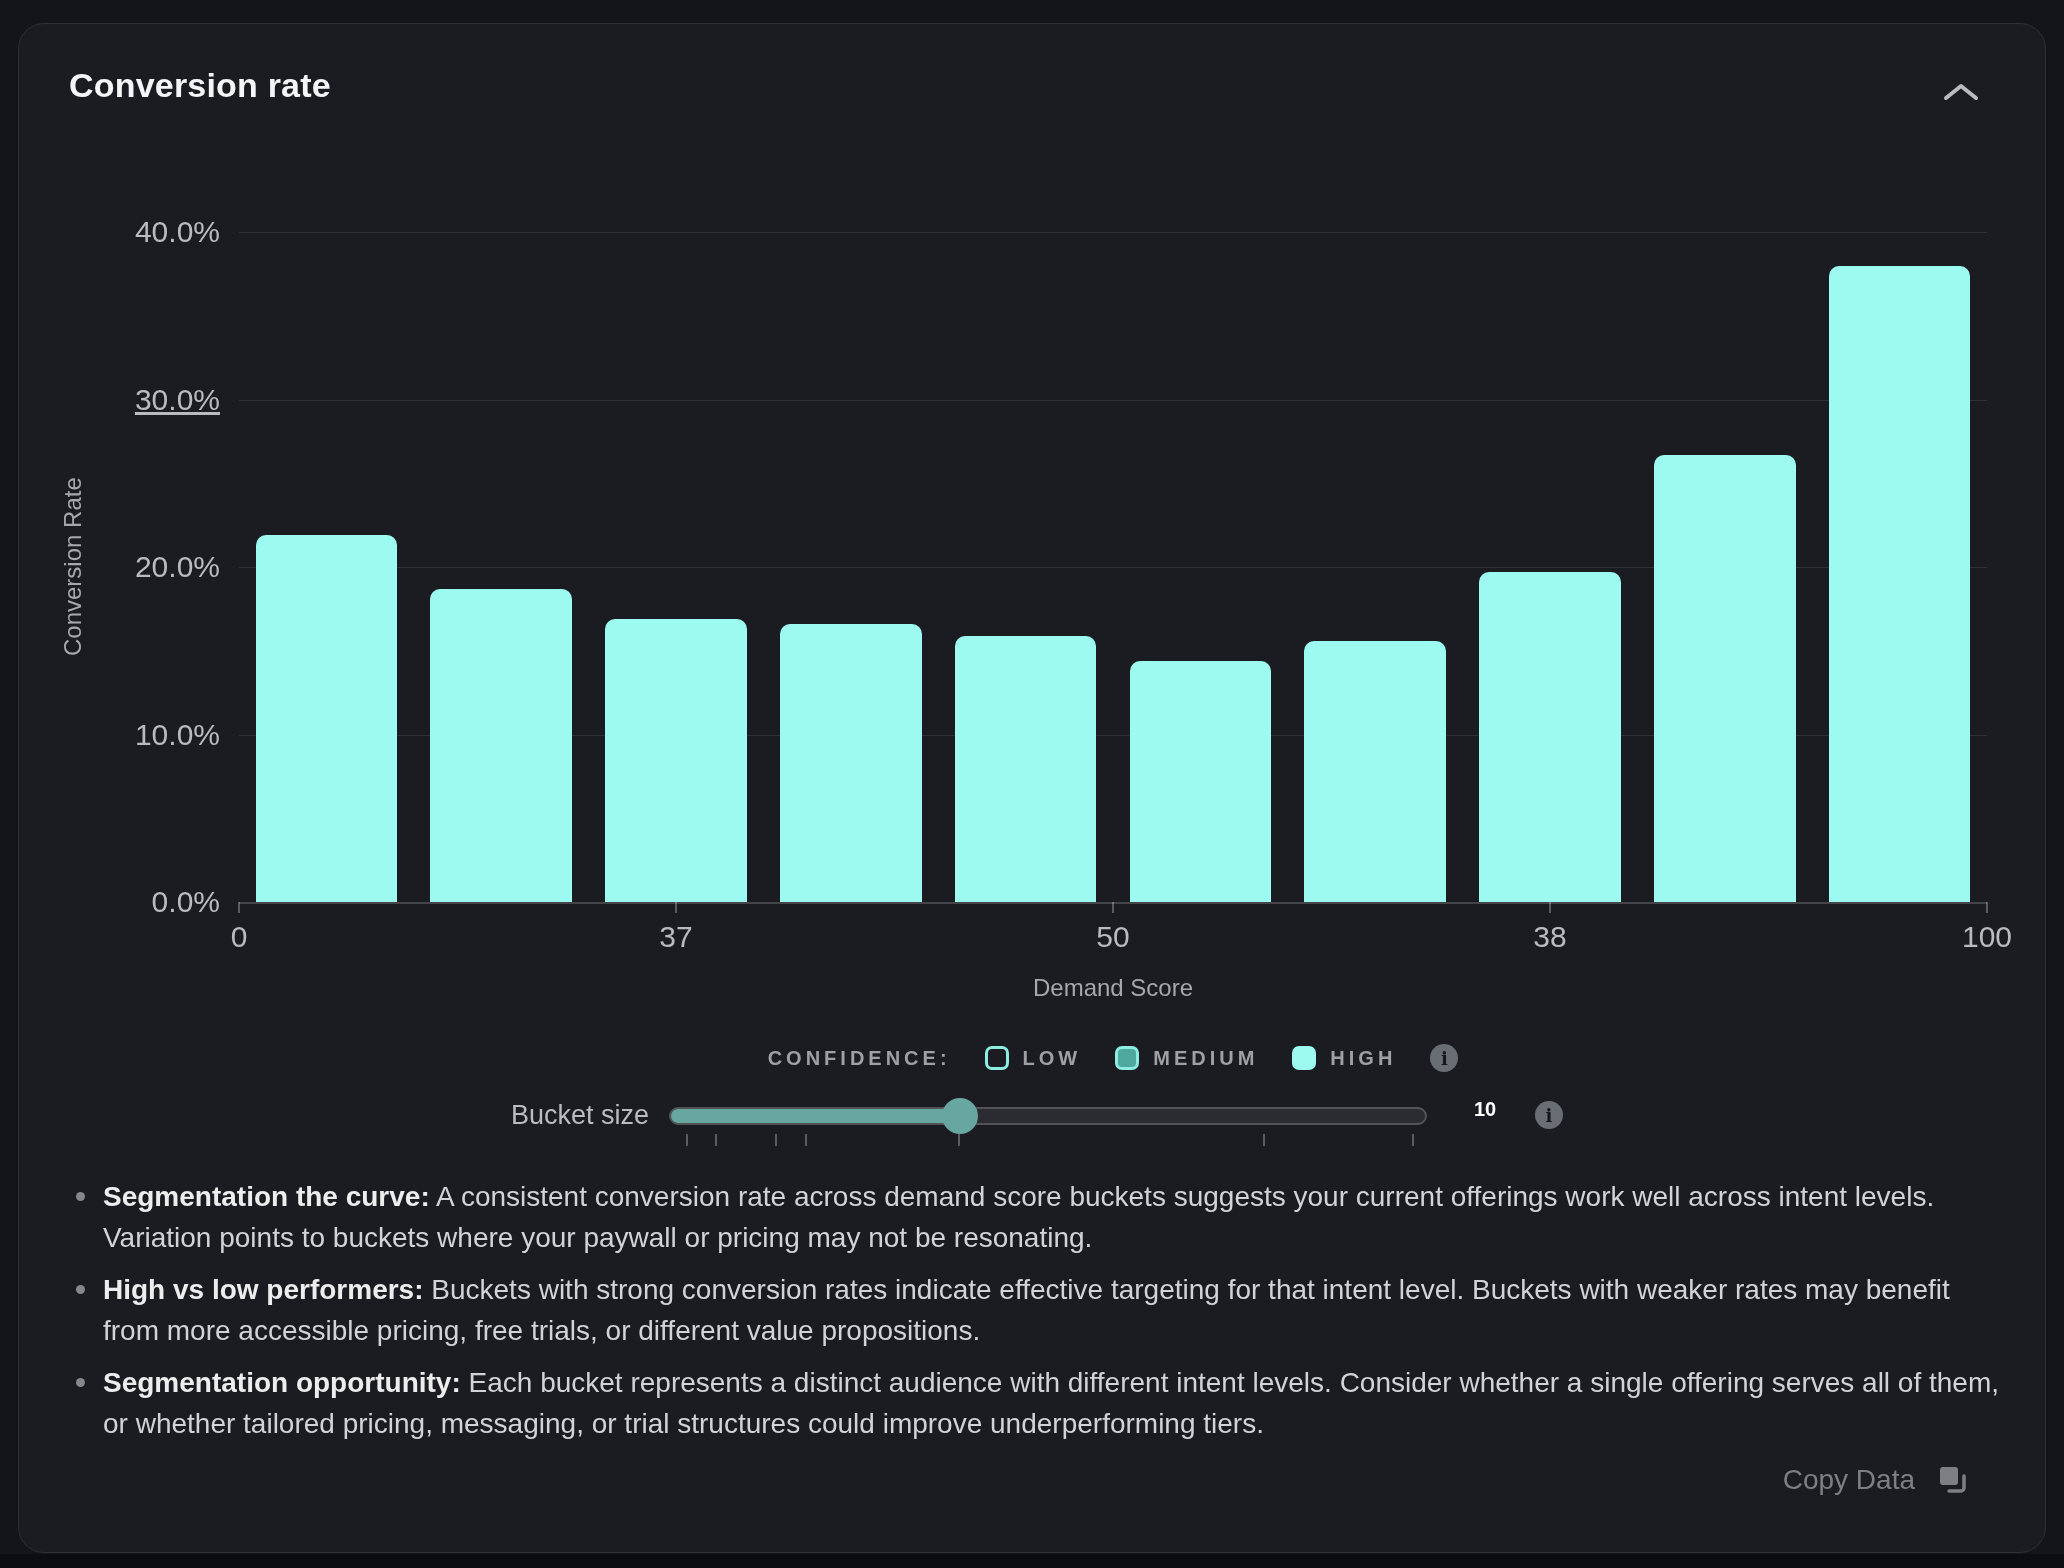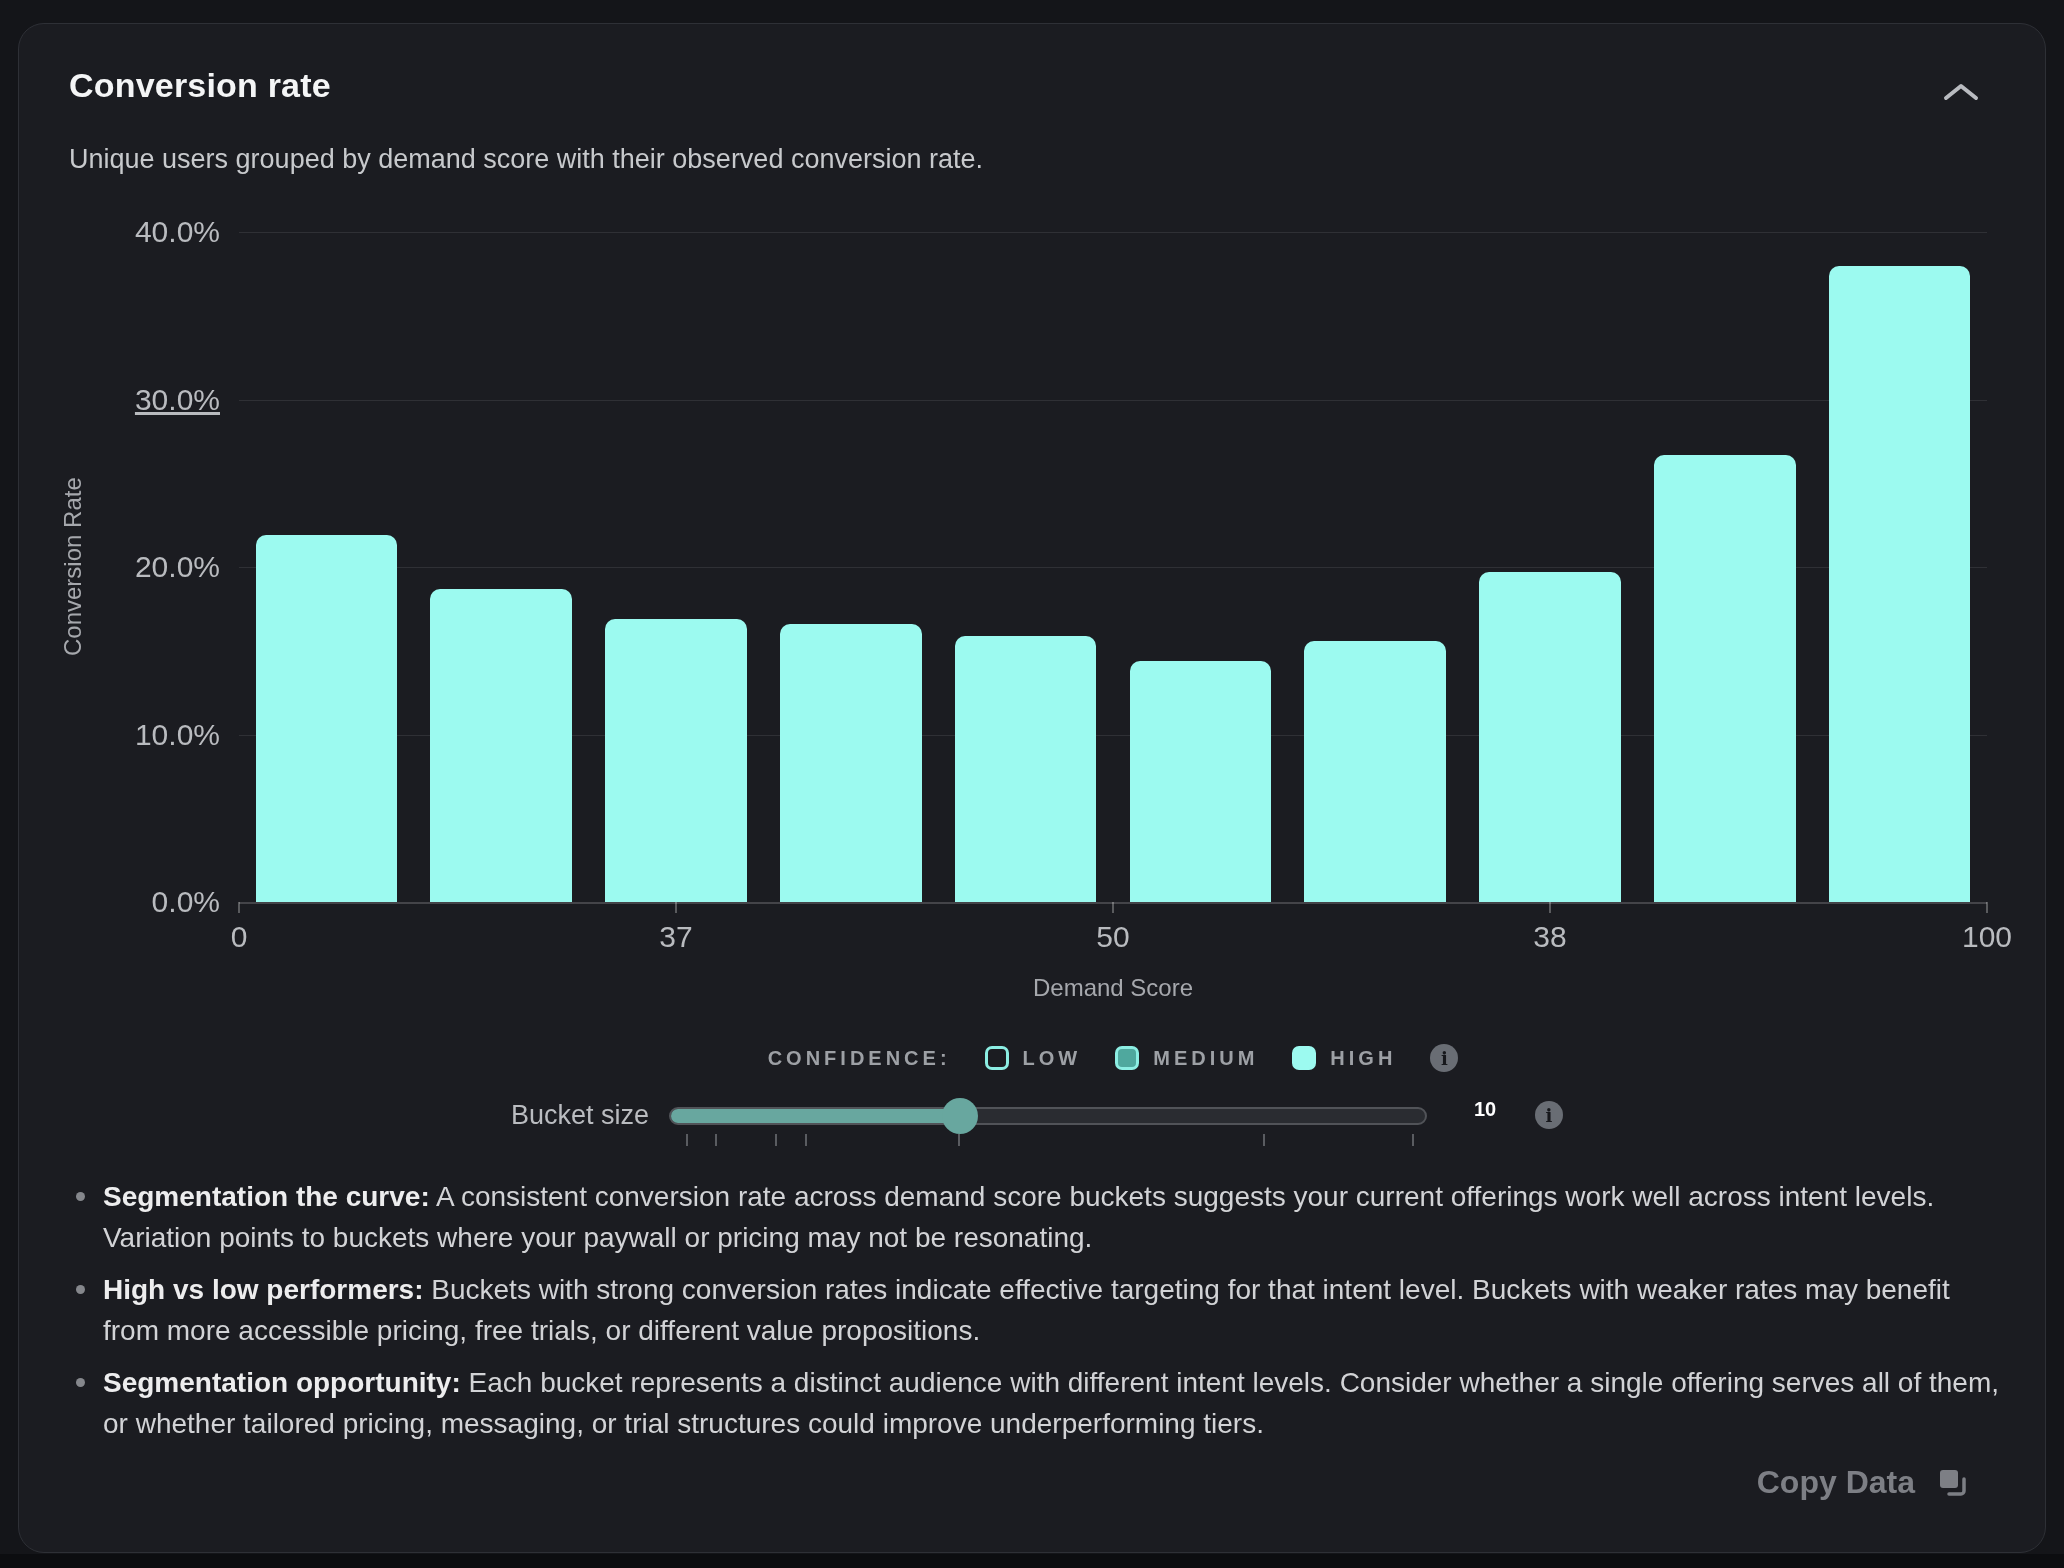--- a/index.html
+++ b/index.html
@@ -58,37 +58,36 @@
   
   .notes{position:absolute;left:42px;top:1152px;width:1944px;margin:0;padding:0;list-style:none;}
   .notes li{position:relative;padding-left:42px;margin-bottom:11px;font-size:28px;line-height:41px;color:#d2d3d6;}
   .notes .dot{position:absolute;left:15px;top:16px;width:9px;height:9px;border-radius:50%;background:#85878c;}
   .notes strong{color:#ededee;font-weight:700;}
   .notes p{margin:0;}
 
   
   .copy-btn{position:absolute;right:76px;top:1440px;display:flex;align-items:center;gap:22px;
         background:none;border:none;cursor:pointer;padding:0;}
-  .copy-btn .copy-lbl{font-size:32px;font-weight:700;color:#7d7f85;}
+  .copy-btn .copy-lbl{font-size:28px;font-weight:400;color:#7d7f85;}
 </style>
 </head>
 <body>
 
 <div class="page">
   <section class="card">
 
     <h1 class="card-title">Conversion rate</h1>
 
     <button class="collapse-btn">
       <svg width="40" height="22" viewBox="0 0 40 22">
         <path d="M5 17 L20 5 L35 17" stroke="#b9bbc0" stroke-width="4" fill="none" stroke-linecap="round" stroke-linejoin="round"></path>
       </svg>
     </button>
 
-    <p class="card-subtitle">Unique users grouped by demand score with their observed conversion rate.</p>
 
     <div class="axis-title y-title">Conversion Rate</div>
 
     <div class="plot" id="plot">
         <div class="ytick-label" style="top: 100%;">0.0%</div>
         <div class="gridline" style="top: 75%;"></div>
         <div class="ytick-label" style="top: 75%;">10.0%</div>
         <div class="gridline" style="top: 50%;"></div>
         <div class="ytick-label" style="top: 50%;">20.0%</div>
         <div class="gridline" style="top: 25%;"></div>

